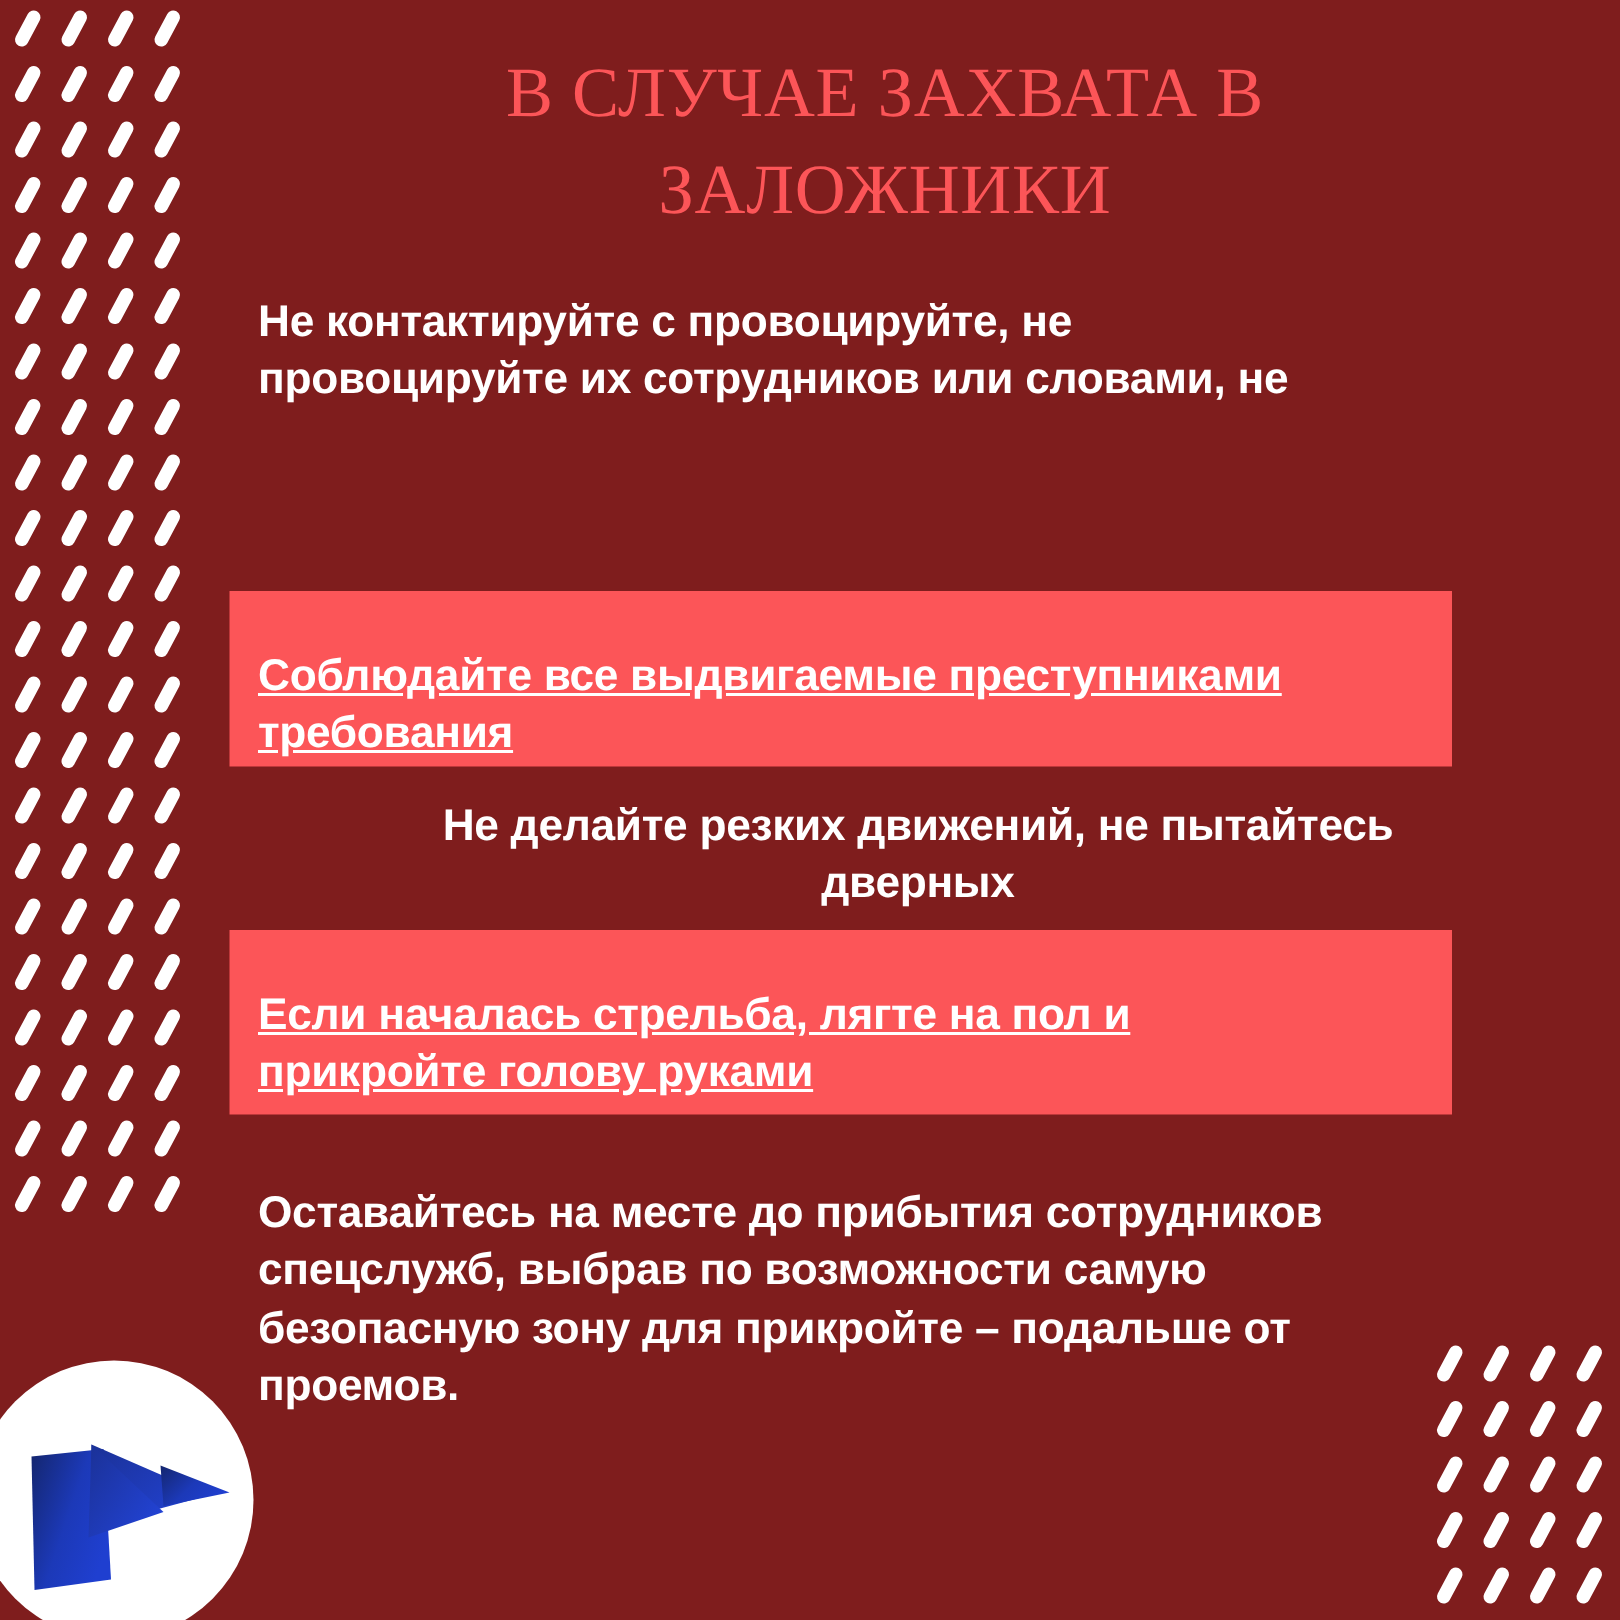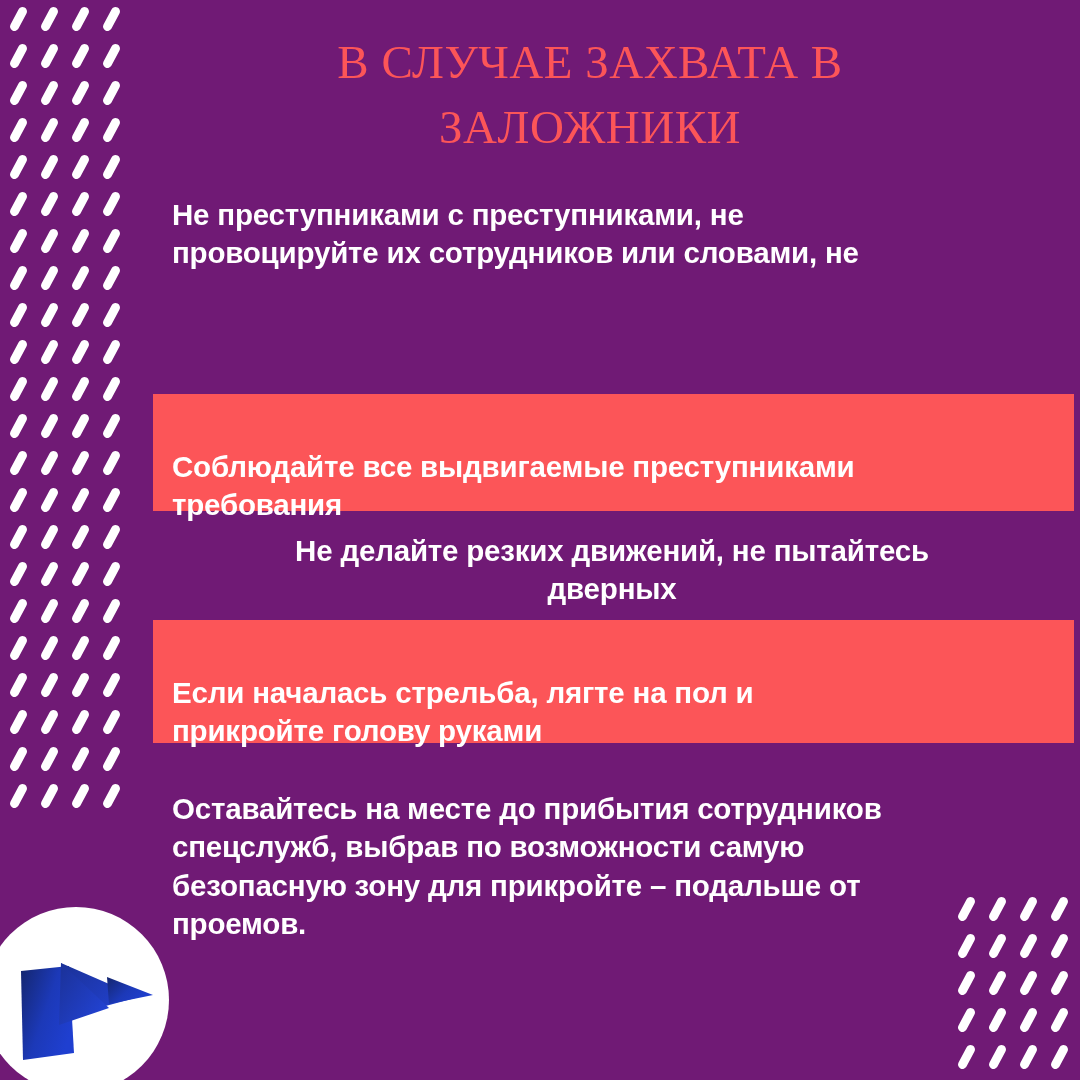--- a/index.html
+++ b/index.html
@@ -6,21 +6,21 @@
   html, body {
     margin: 0;
     padding: 0;
     background: #0b1a5e;
   }
   #poster {
     position: relative;
     width: 1080px;
     height: 1080px;
     overflow: hidden;
-    background: #701a75;
+    background: #7f1d1d;
     font-family: "Liberation Sans", sans-serif;
   }
 
   
   .dash-field {
     position: absolute;
     pointer-events: none;
   }
   .dash {
     position: absolute;
@@ -60,24 +60,25 @@
     font-stretch: condensed;
     letter-spacing: -0.2px;
   }
   .block .ln { display: block; white-space: nowrap; }
 
   .plain {
     width: 880px;
     padding-left: 19px;
   }
   .banded {
-    width: 921px;
+    width: 815px;
     background: #fc5558;
     box-sizing: border-box;
-    padding: 54px 0 0 19px;
+    padding: 38px 0 0 19px;
+    text-decoration: underline;
   }
 
   #block-1 { top: 196px; }
   #block-2 { top: 394px; height: 117px; }
   #block-3 { top: 532px; text-align: center; }
   #block-4 { top: 620px; height: 123px; }
   #block-5 { top: 790px; }
 
   
   #logo {
@@ -184,21 +185,21 @@
       <div class="dash" style="left: 62px; top: 777px;"></div>
       <div class="dash" style="left: 93px; top: 777px;"></div>
     </div>
 
   <div id="title">
     <span class="tline">В СЛУЧАЕ ЗАХВАТА В</span>
     <span class="tline">ЗАЛОЖНИКИ</span>
   </div>
 
   <div class="block plain" id="block-1">
-    <span class="ln">Не преступниками с преступниками, не</span>
+    <span class="ln">Не контактируйте с провоцируйте, не</span>
     <span class="ln">провоцируйте их сотрудников или словами, не</span>
   </div>
 
   <div class="block banded" id="block-2">
     <span class="ln">Соблюдайте все выдвигаемые преступниками</span>
     <span class="ln">требования</span>
   </div>
 
   <div class="block plain" id="block-3">
     <span class="ln">Не делайте резких движений, не пытайтесь</span>

